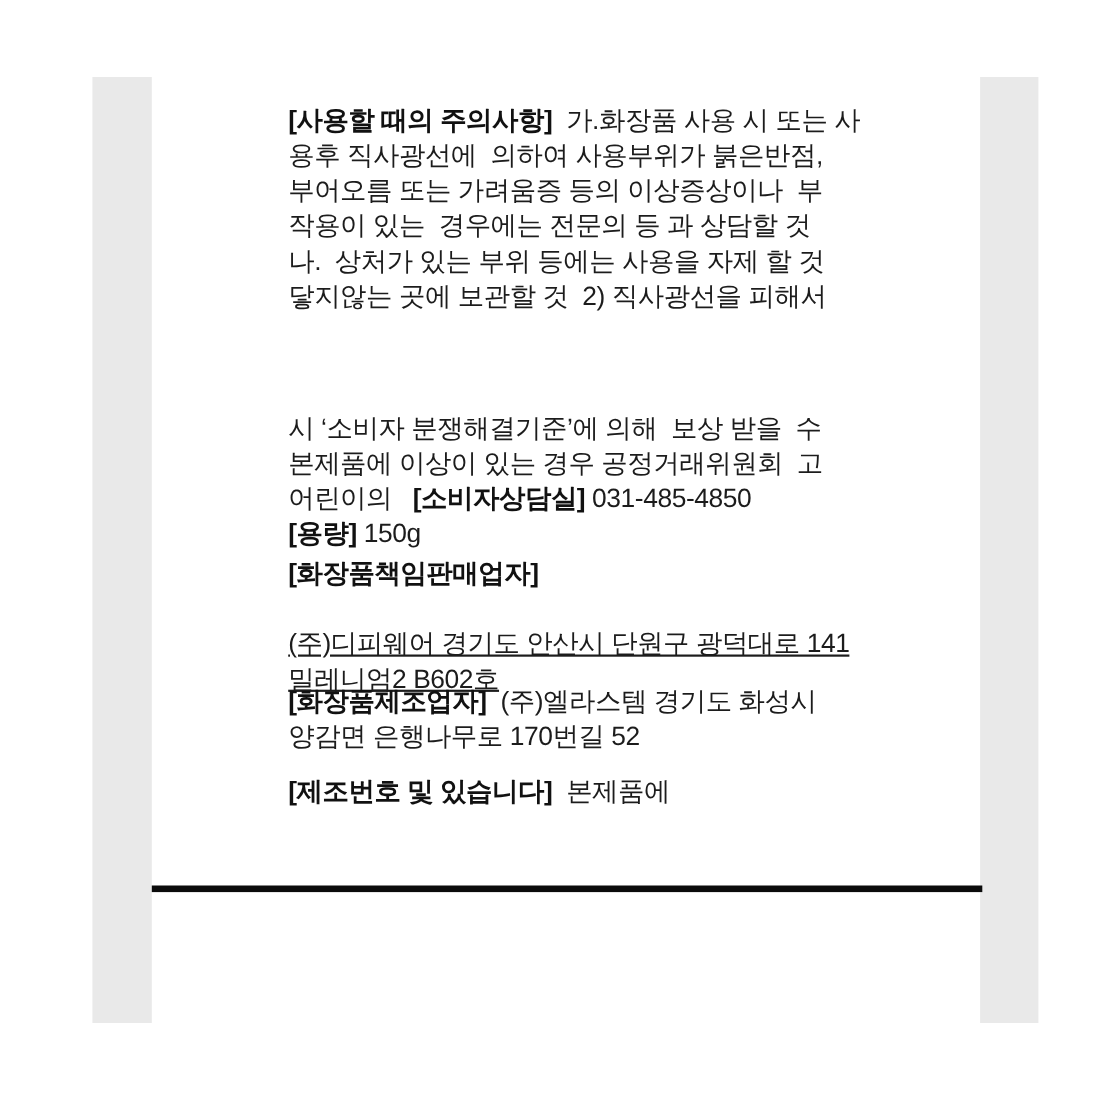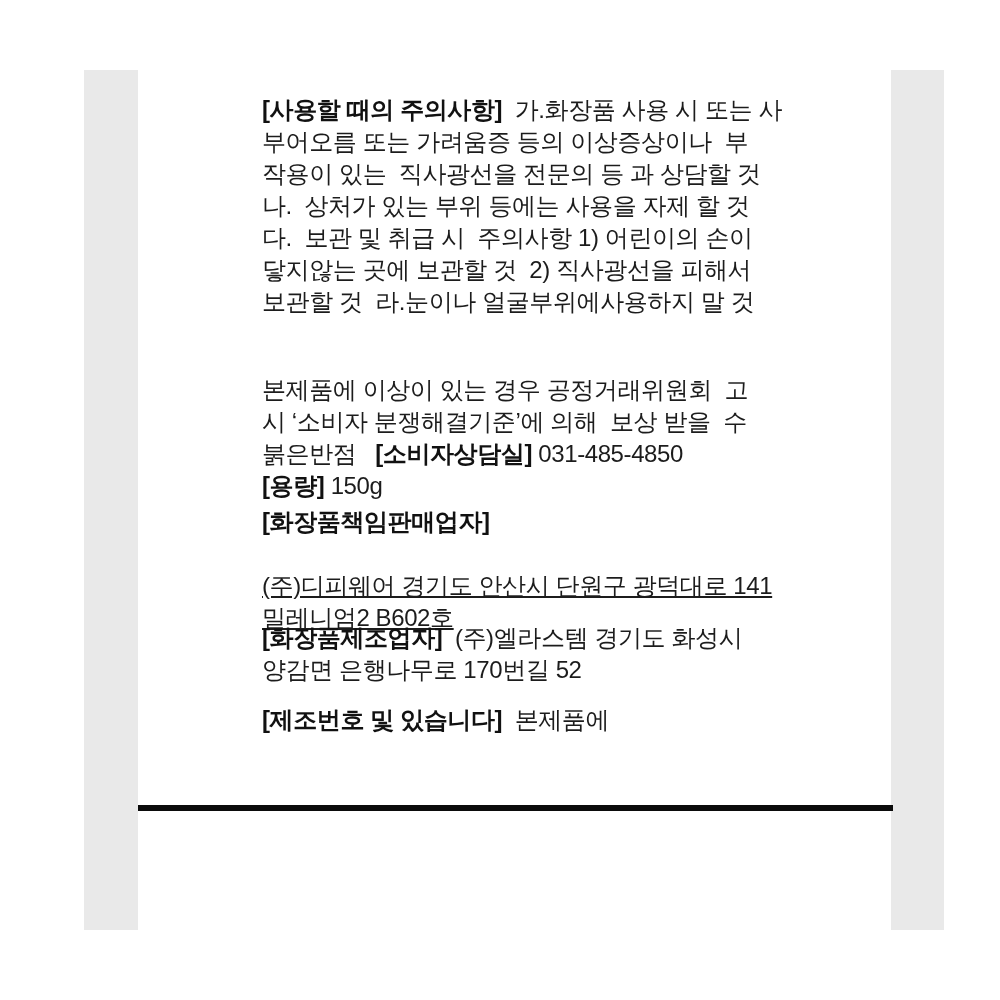--- a/index.html
+++ b/index.html
@@ -28,32 +28,31 @@
 </head>
 <body>
 
 <div class="stage">
   <div class="backdrop"></div>
 
   <div class="label-panel">
 
     <div class="block blk-precautions">
       <div class="line"><span class="b">[사용할 때의 주의사항]</span><span>  가.화장품 사용 시 또는 사</span></div>
+      <div class="line">용후 직사광선에  의하여 사용부위가 붉은반점,</div>
       <div class="line">부어오름 또는 가려움증 등의 이상증상이나  부</div>
-      <div class="line">작용이 있는  직사광선을 전문의 등 과 상담할 것</div>
+      <div class="line">작용이 있는  경우에는 전문의 등 과 상담할 것</div>
       <div class="line">나.  상처가 있는 부위 등에는 사용을 자제 할 것</div>
-      <div class="line">다.  보관 및 취급 시  주의사항 1) 어린이의 손이</div>
       <div class="line">닿지않는 곳에 보관할 것  2) 직사광선을 피해서</div>
-      <div class="line">보관할 것  라.눈이나 얼굴부위에사용하지 말 것</div>
     </div>
 
     <div class="block blk-consumer">
+      <div class="line">시 ‘소비자 분쟁해결기준’에 의해  보상 받을  수</div>
       <div class="line">본제품에 이상이 있는 경우 공정거래위원회  고</div>
-      <div class="line">시 ‘소비자 분쟁해결기준’에 의해  보상 받을  수</div>
-      <div class="line"><span>붉은반점   </span><span class="b">[소비자상담실]</span><span> 031-485-4850</span></div>
+      <div class="line"><span>어린이의   </span><span class="b">[소비자상담실]</span><span> 031-485-4850</span></div>
       <div class="line"><span class="b">[용량]</span><span> 150g</span></div>
     </div>
 
     <div class="block blk-seller-head">
       <div class="line b">[화장품책임판매업자]</div>
     </div>
 
     <div class="block blk-seller-addr">
       <div class="line">(주)디피웨어 경기도 안산시 단원구 광덕대로 141</div>
       <div class="line">밀레니엄2 B602호</div>

